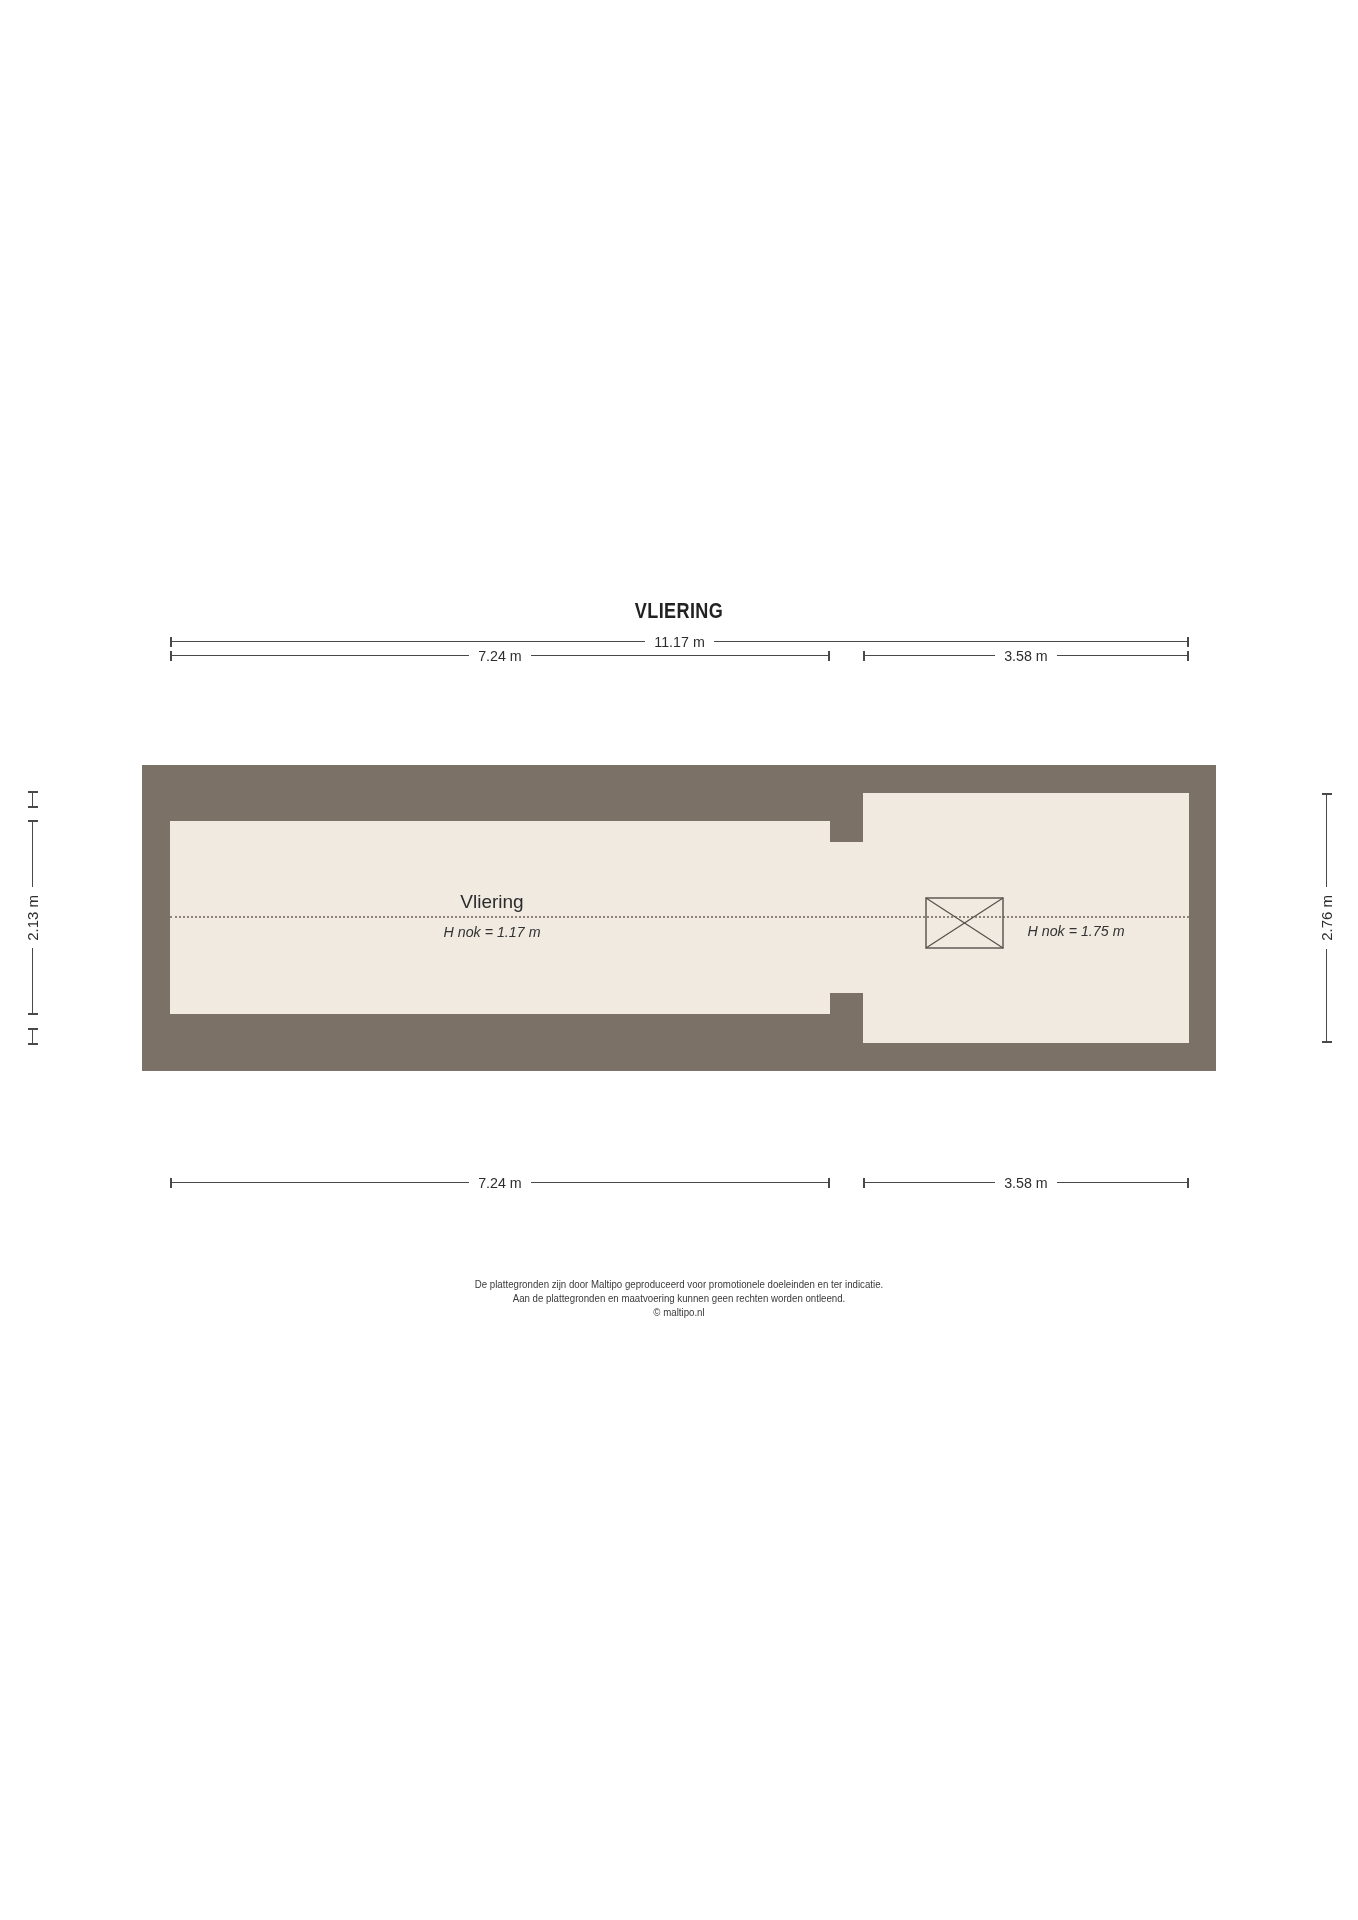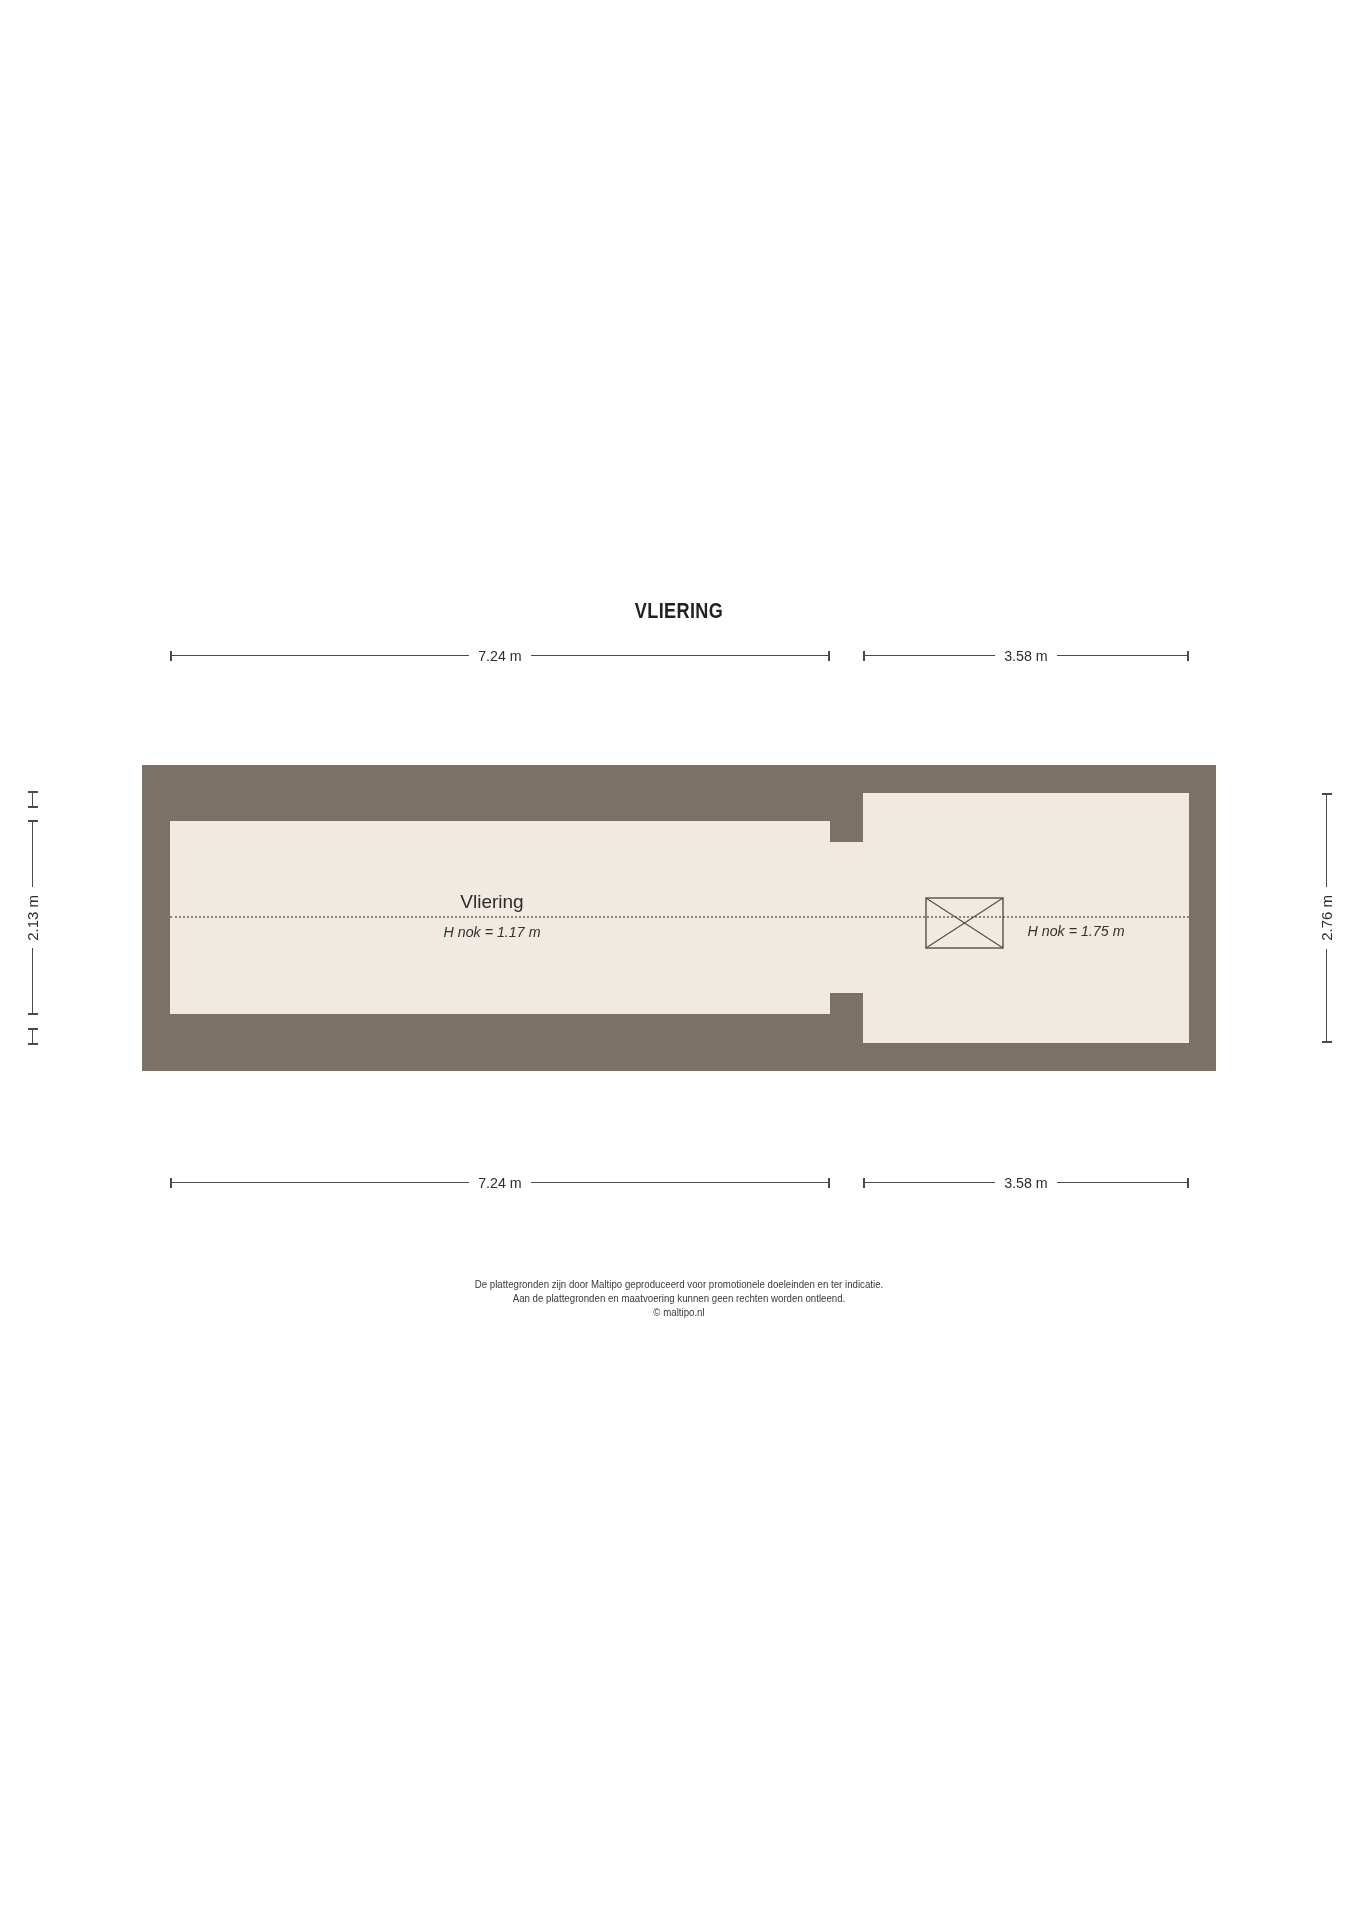--- a/index.html
+++ b/index.html
@@ -67,20 +67,27 @@
     font-size:11px; line-height:14px; color:#3a3a3a; transform:scaleX(.88);
   }
 </style>
 </head>
 <body>
 
 <div class="page">
 
   <div class="plan-title">VLIERING</div>
 
+  <div class="dim-h" style="left:170px; top:634px; width:1019px;">
+    <span class="tick"></span>
+    <span class="seg"></span>
+    <span class="lbl">11.17 m</span>
+    <span class="seg"></span>
+    <span class="tick"></span>
+  </div>
 
   <div class="dim-h" style="left:170px; top:648px; width:660px;">
     <span class="tick"></span>
     <span class="seg"></span>
     <span class="lbl">7.24 m</span>
     <span class="seg"></span>
     <span class="tick"></span>
   </div>
 
   <div class="dim-h" style="left:863px; top:648px; width:326px;">

